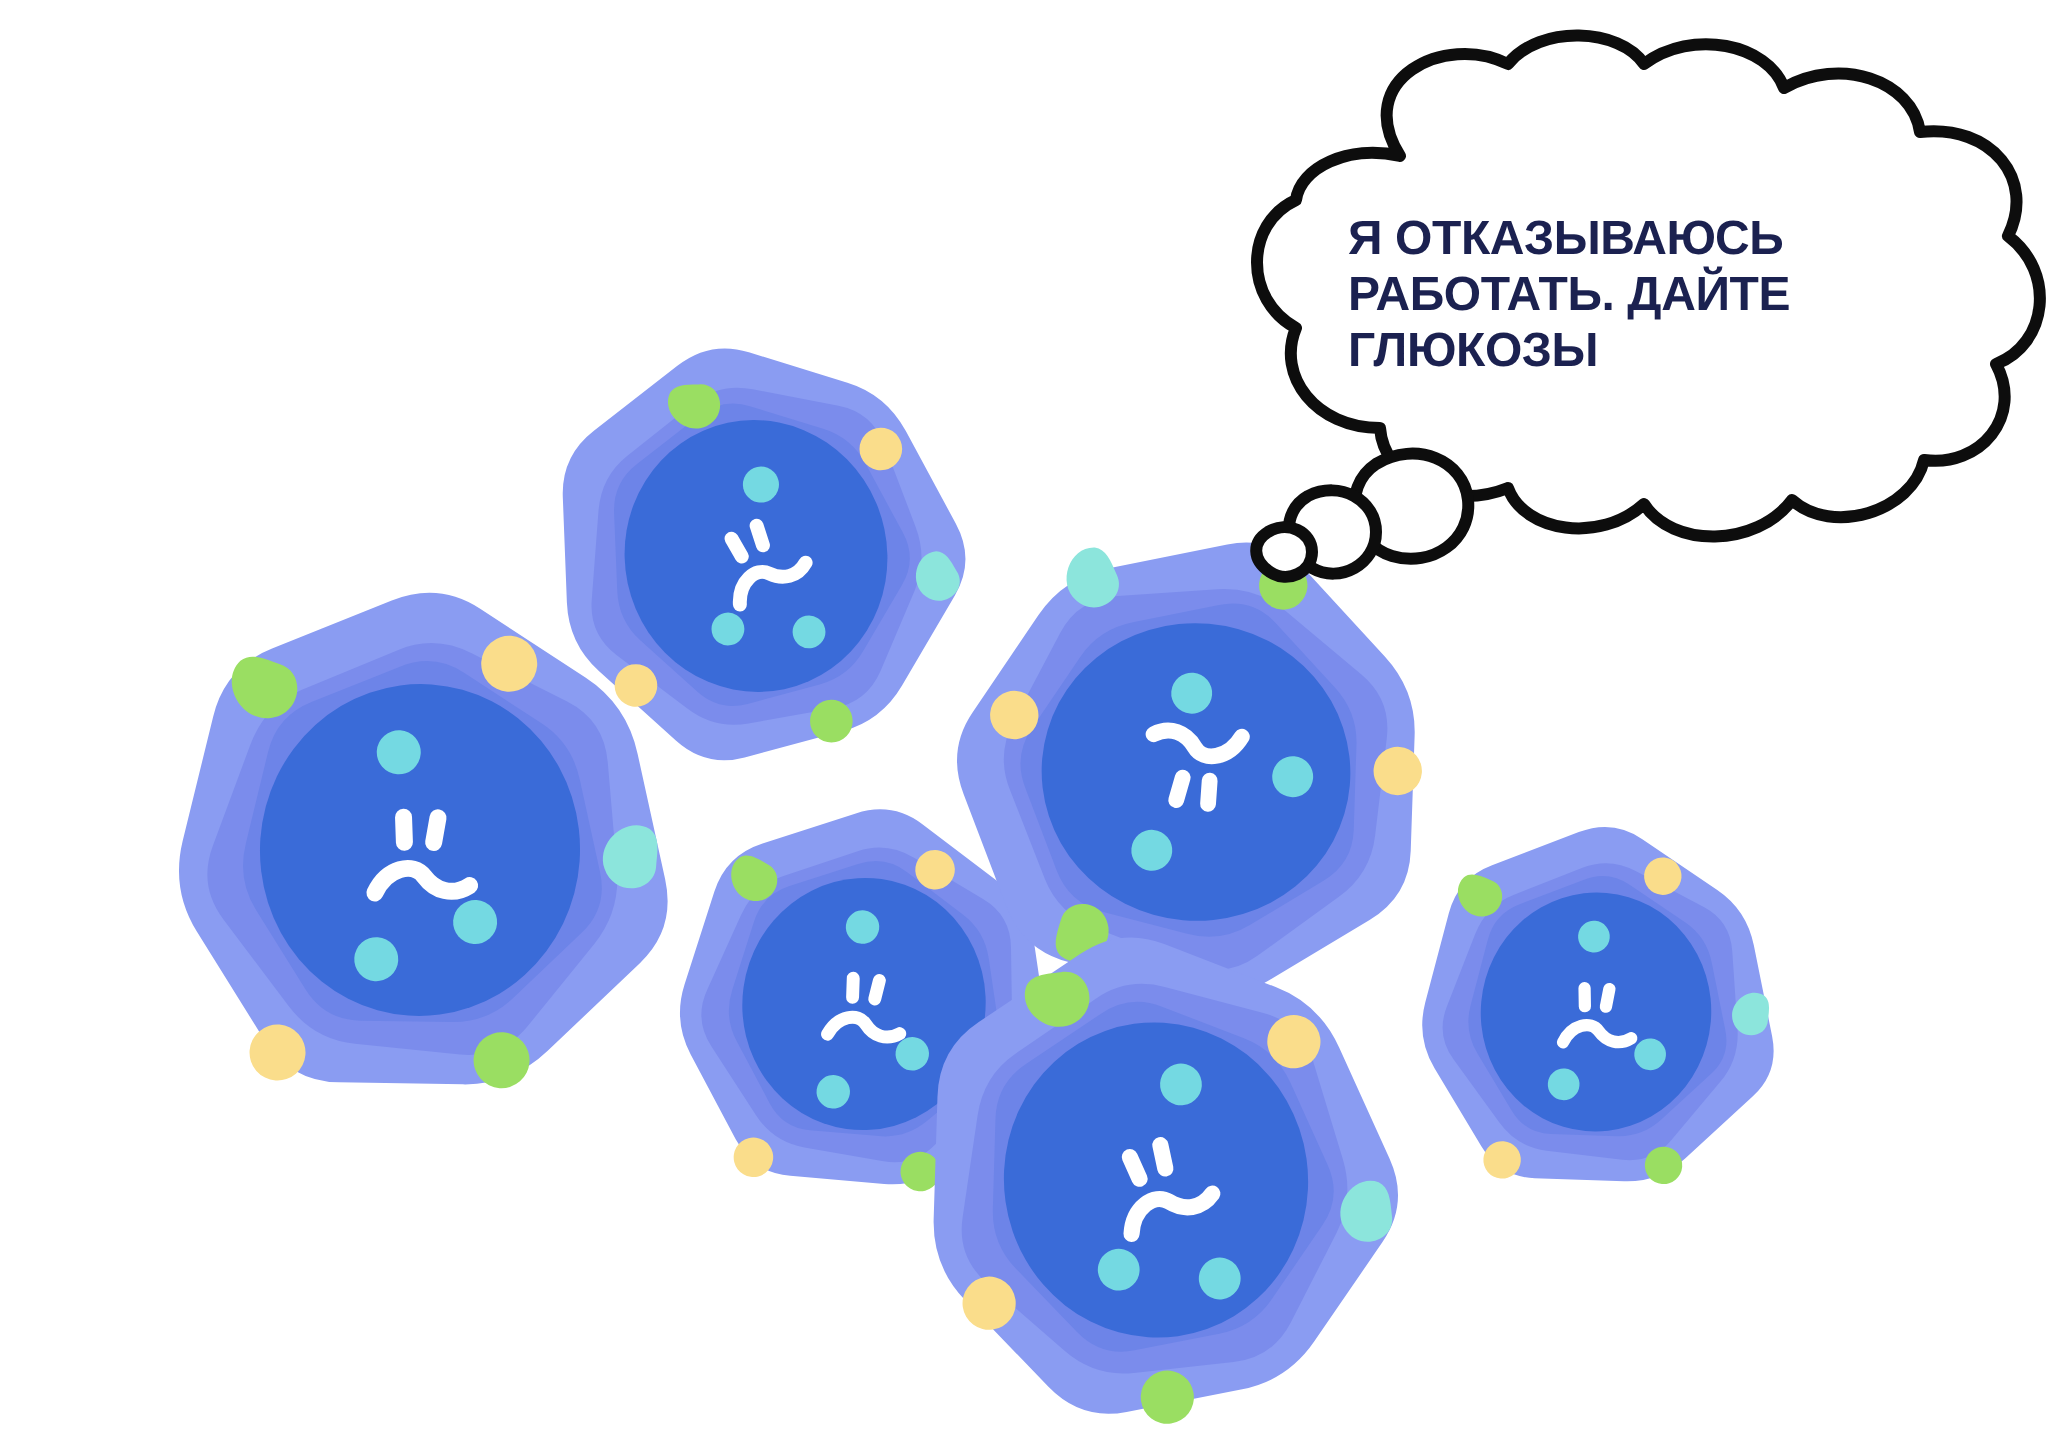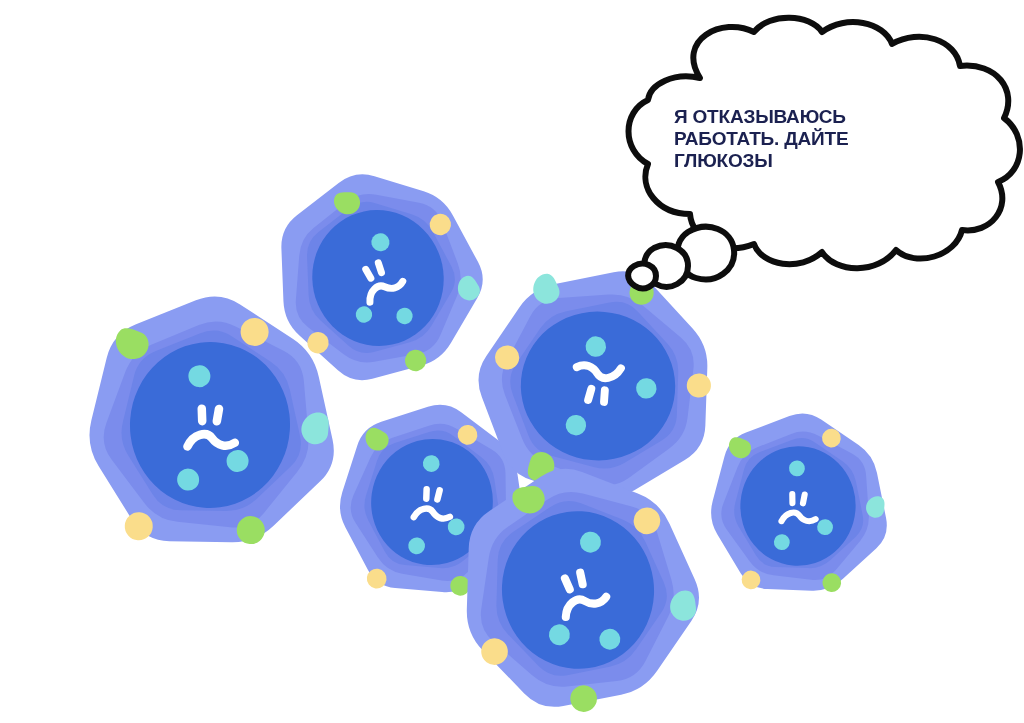--- a/index.html
+++ b/index.html
@@ -31,21 +31,21 @@
   }
   .bubble-wrap svg { display: block; overflow: visible; }
   .bubble-text {
     position: absolute;
     left: 70px;
     top: 88px;
     width: 280px;
     color: #1b2150;
     font-family: "Liberation Sans", sans-serif;
     font-weight: bold;
-    font-size: 19px;
+    font-size: 24px;
     line-height: 1.17;
     letter-spacing: -0.2px;
     text-transform: uppercase;
     white-space: pre-line;
   }
 </style>
 </head>
 <body>
 
 <div id="stage">

